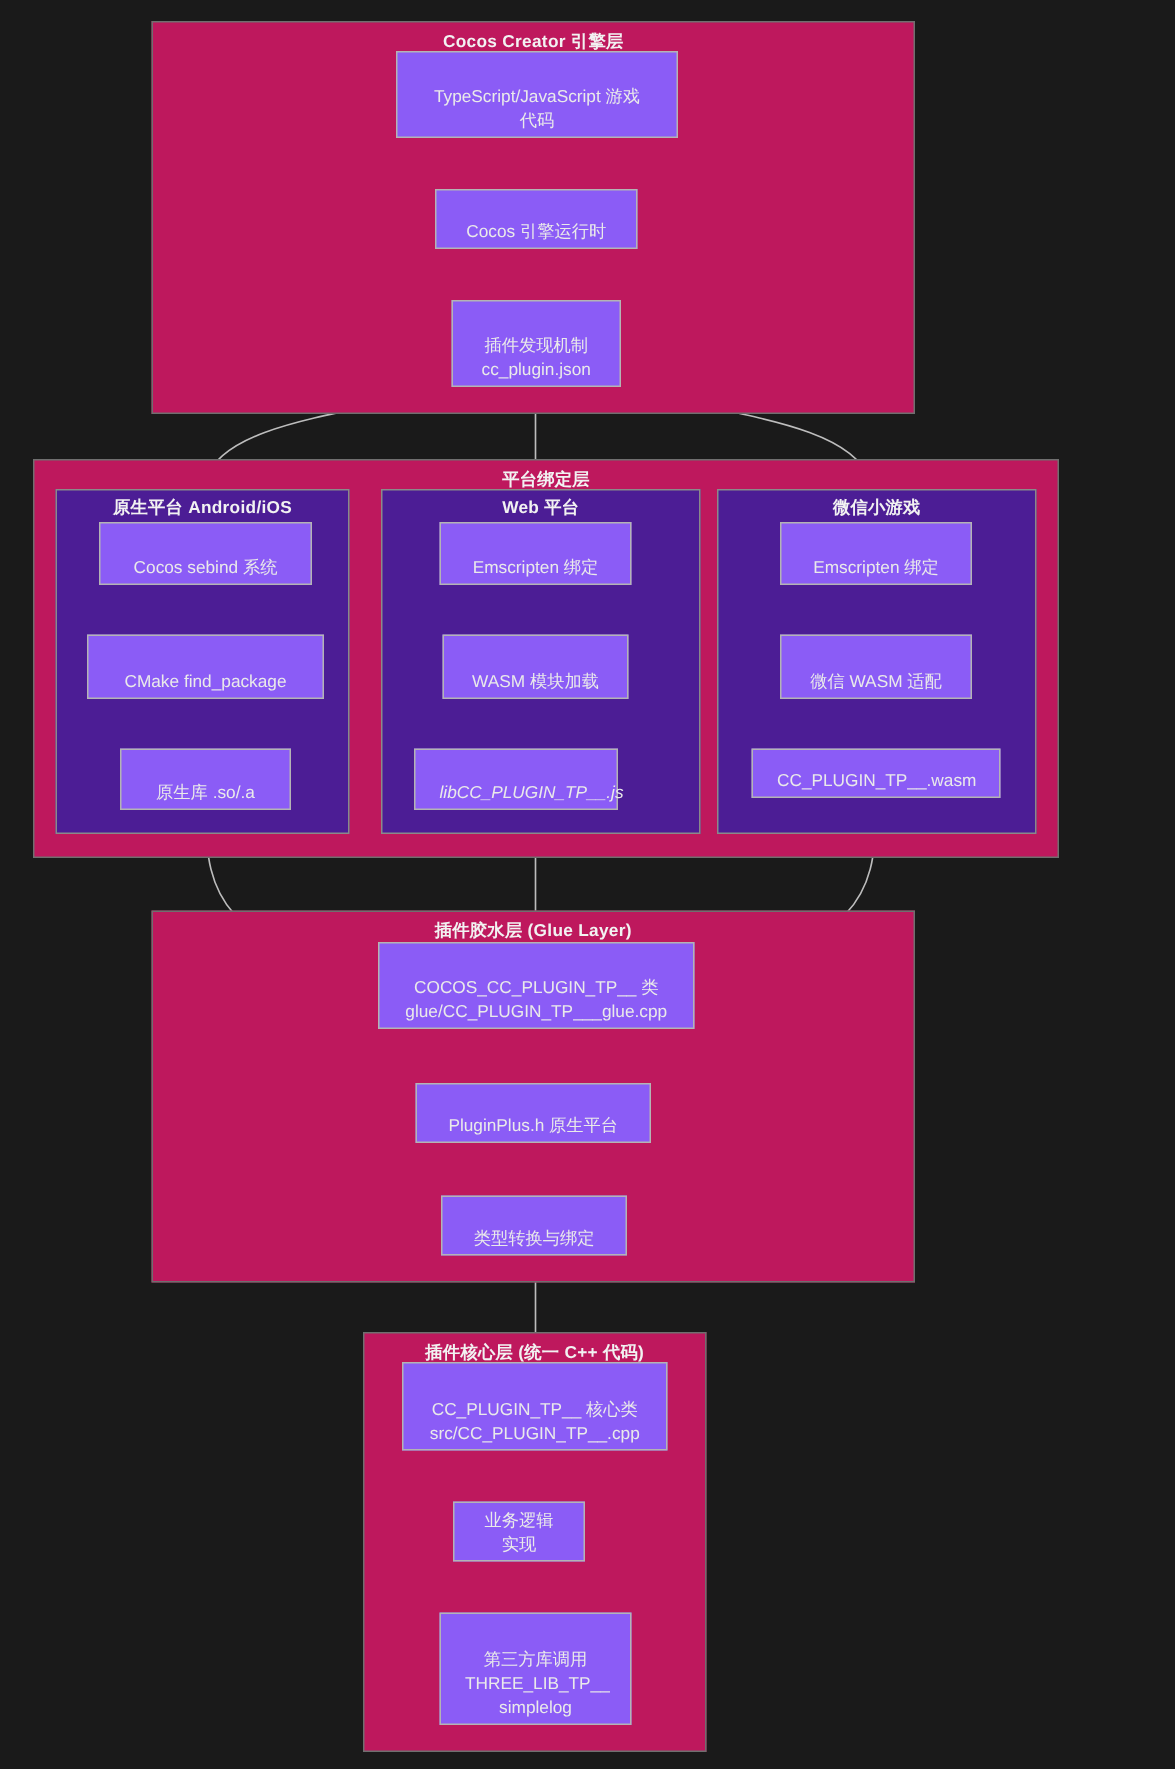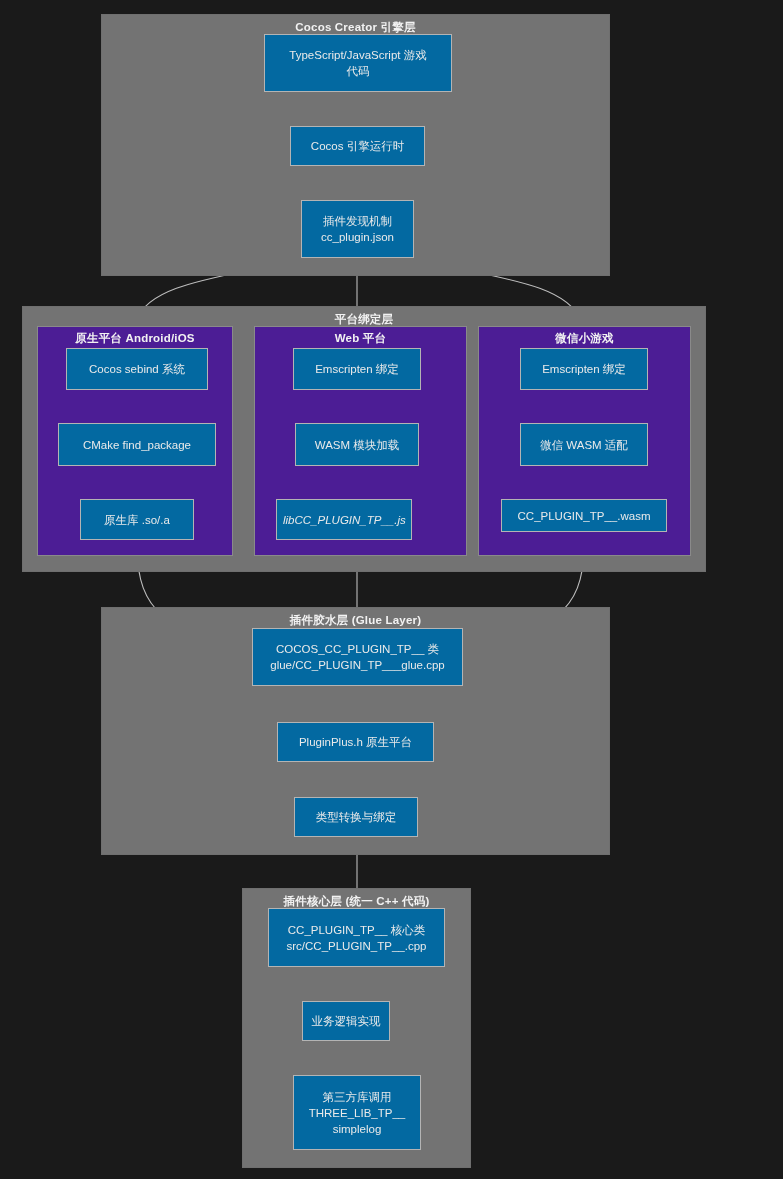--- a/index.html
+++ b/index.html
@@ -8,21 +8,21 @@
     background:#1a1a1a;
     font-family:"Liberation Sans","DejaVu Sans",sans-serif;
     overflow:hidden;
     position:relative;
   }
   #stage{position:absolute;left:0;top:0;width:783px;height:1179px;}
   #edges{position:absolute;left:0;top:0;width:783px;height:1179px;pointer-events:none;}
 
   .subgraph{
     position:absolute;
-    background:#737373;
+    background:#be185d;
     border:1px solid #6f6f6f;
     box-sizing:border-box;
   }
   .subgraph.nested{
     background:#4c1d95;
     border:1px solid #8a8a8a;
   }
   .sg-title{
     position:absolute;
     left:0;right:0;
@@ -31,32 +31,32 @@
     font-weight:bold;
     font-size:11.5px;
     letter-spacing:.2px;
     white-space:nowrap;
   }
   .sg-title.outer{top:5px;}
   .sg-title.inner{top:4px;font-weight:bold;font-size:11.5px;}
 
   .node{
     position:absolute;
-    background:#0369a1;
+    background:#8b5cf6;
     border:1px solid #b4b4b4;
     box-sizing:border-box;
     color:#eaeaea;
     font-size:11.5px;
     line-height:16px;
     display:flex;
-    align-items:center;
+    align-items:flex-end;
     justify-content:center;
     text-align:center;
     white-space:pre-line;
-    padding:2px 6px;
+    padding:2px 16px;
   }
   .node span{display:block;width:100%;}
 </style>
 </head>
 <body>
 
 <div id="stage">
 
   <svg id="edges" viewBox="0 0 783 1179" width="783" height="1179">
     <defs>

